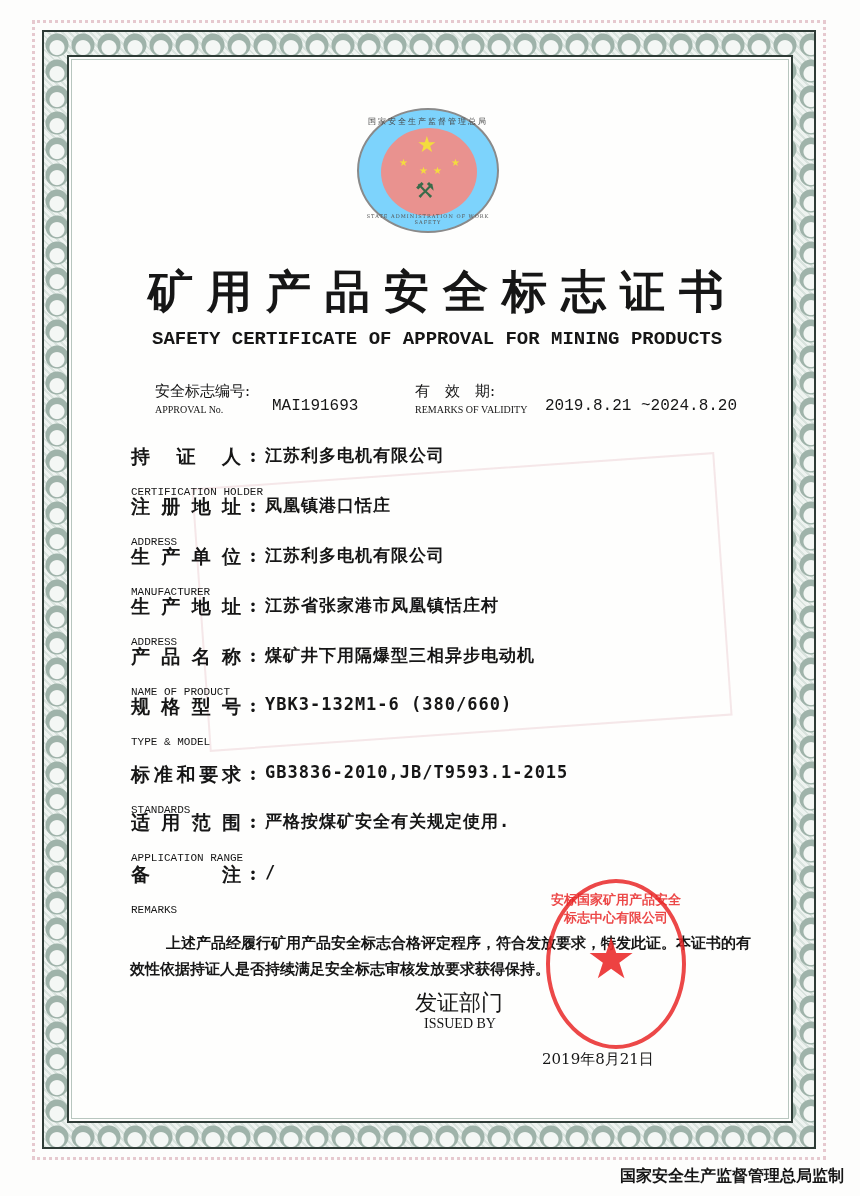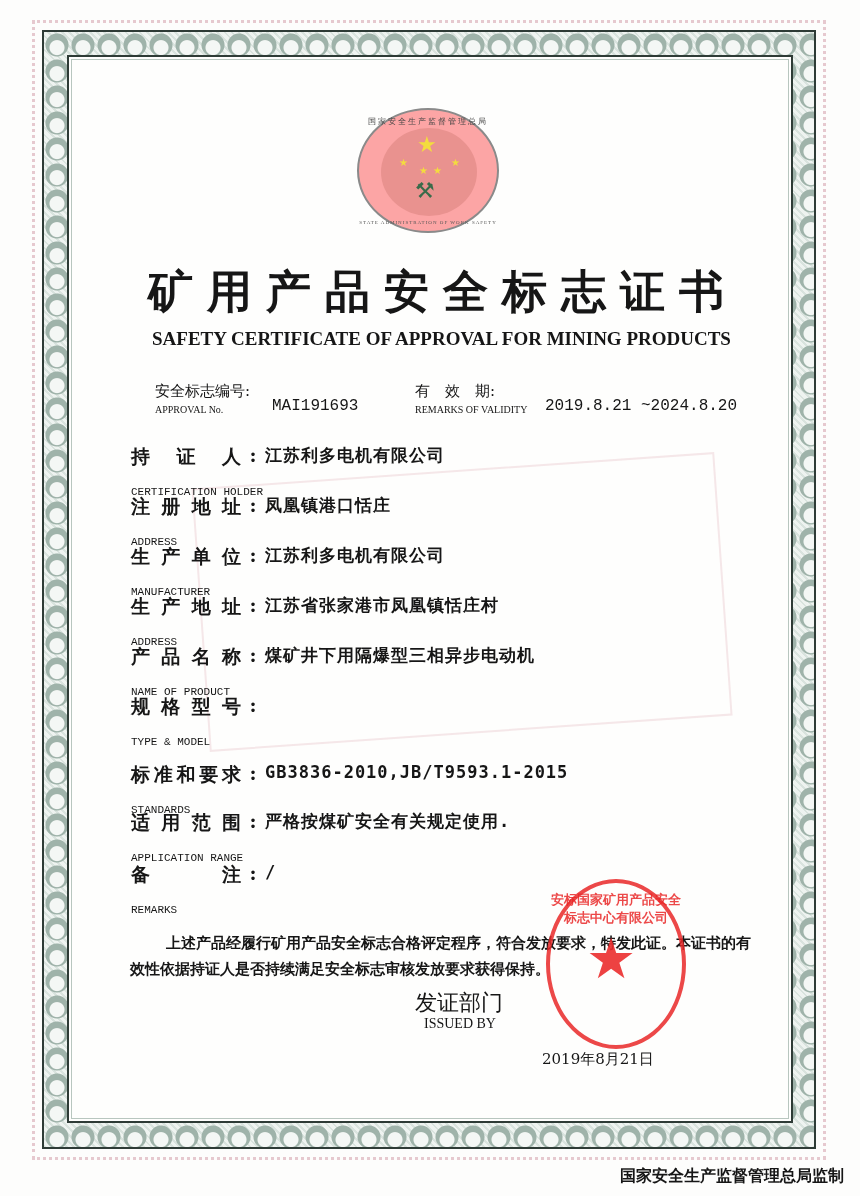--- a/index.html
+++ b/index.html
@@ -30,40 +30,39 @@
     outline: 1px solid #b8c6bf; outline-offset: -5px;
     background: #fefefd;
   }
   .watermark {
     position: absolute; left: 200px; top: 470px; width: 520px; height: 260px;
     border: 2px solid rgba(230,190,195,0.35);
     transform: rotate(-4deg);
   }
   .emblem {
     position: absolute; left: 357px; top: 108px; width: 142px; height: 125px;
-    border-radius: 50%; border: 2px solid #8a8a8a; background: #fca5a5;
-    box-sizing: border-box;
-    font-family: Liberation Serif, serif;
+    border-radius: 50%; border: 2px solid #8a8a8a; background: #7dd3fc;
+    box-sizing: border-box;
   }
   .emblem-inner {
     position: absolute; left: 22px; top: 18px; width: 96px; height: 88px;
     border-radius: 50%; background: #e9928f;
   }
   .emblem-star { position: absolute; left: 36px; top: 6px; color: #f3dc3e; font-size: 22px; line-height: 1; }
   .emblem-star.s { font-size: 10px; }
   .emblem-cn { position: absolute; top: 6px; width: 100%; text-align: center; font-size: 8px; letter-spacing: 2px; color: #444; }
   .emblem-en { position: absolute; bottom: 6px; width: 100%; text-align: center; font-size: 5px; color: #555; letter-spacing: 1px; }
   .emblem-pick { position: absolute; left: 34px; top: 50px; color: #3a6b4a; font-size: 22px; }
   .title-cn {
     position: absolute; left: 148px; top: 262px; width: 570px;
     font-size: 45px; font-weight: bold; letter-spacing: 14px; white-space: nowrap;
   }
   .title-en {
     position: absolute; left: 152px; top: 328px; width: 560px;
-    font-family: Liberation Serif, serif; font-weight: bold; font-size: 19px; white-space: nowrap;
+    font-family: Liberation Mono, monospace; font-weight: bold; font-size: 19px; white-space: nowrap;
   }
   .meta-label-cn { position: absolute; font-size: 15px; }
   .meta-label-en { position: absolute; font-family: "Liberation Serif", serif; font-size: 10px; }
   .meta-val { position: absolute; font-family: "Liberation Mono", monospace; font-size: 16px; }
   .field { position: absolute; left: 131px; width: 560px; }
   .field .cn-row { font-size: 19px; font-weight: bold; white-space: nowrap; display: flex; }
   .field .cn-label { display: inline-block; width: 110px; text-align-last: justify; }
   .field .colon { display: inline-block; width: 24px; text-align: center; }
   .field .cn-val { font-weight: bold; font-family: "DejaVu Sans Mono", monospace; font-size: 17px; letter-spacing: 1px; }
   .field .en-label { font-family: "Liberation Mono", monospace; font-size: 11px; margin-top: 16px; }
@@ -152,20 +151,21 @@
       <span class="cn-label">产品名称</span>
       <span class="colon">:</span>
       <span class="cn-val">煤矿井下用隔爆型三相异步电动机</span>
     </div>
   <div class="en-label">NAME OF PRODUCT</div>
 </div>
 <div class="field" style="top:694px">
   <div class="cn-row">
       <span class="cn-label">规格型号</span>
       <span class="colon">:</span>
+      <span class="cn-val">YBK3-132M1-6 (380/660)</span>
     </div>
   <div class="en-label">TYPE &amp; MODEL</div>
 </div>
 <div class="field" style="top:762px">
   <div class="cn-row">
       <span class="cn-label">标准和要求</span>
       <span class="colon">:</span>
       <span class="cn-val">GB3836-2010,JB/T9593.1-2015</span>
     </div>
   <div class="en-label">STANDARDS</div>

